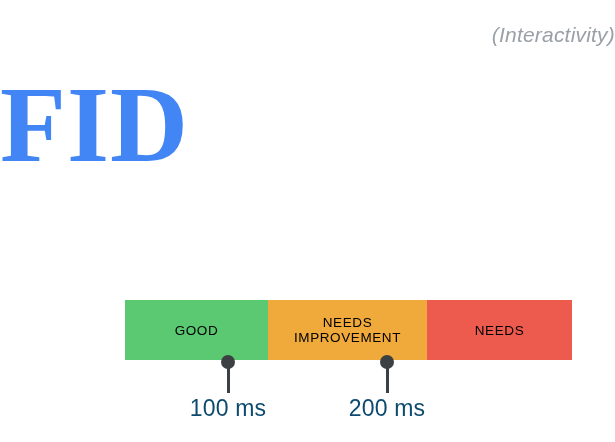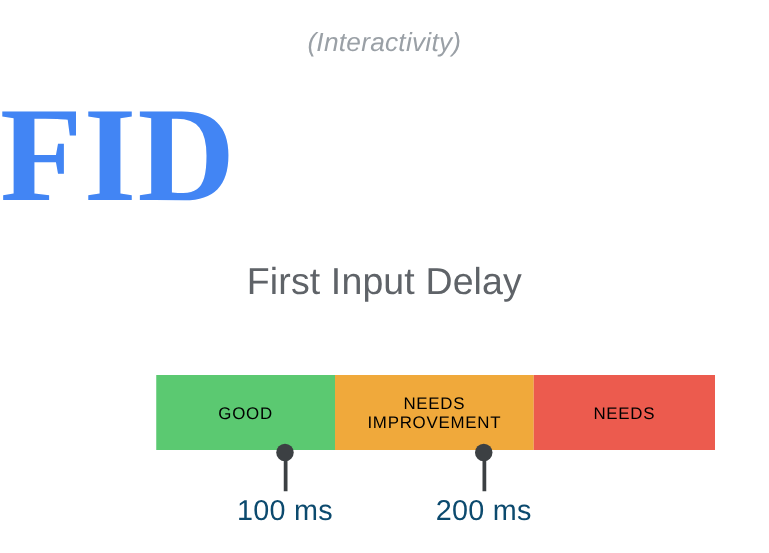--- a/index.html
+++ b/index.html
@@ -19,21 +19,21 @@
     height: 442px;
     background: #ffffff;
   }
 
   
   .category {
     position: absolute;
     top: 23px;
     left: 0;
     width: 615px;
-    text-align: center;
+    text-align: right;
     font-size: 21px;
     font-style: italic;
     color: #9aa0a6;
     letter-spacing: 0.2px;
   }
   .metric-abbr {
     position: absolute;
     top: 62px;
     left: 0;
     width: 615px;
@@ -121,21 +121,20 @@
 </style>
 </head>
 <body>
 
 <div class="canvas">
 
   <div class="category">(Interactivity)</div>
 
   <div class="metric-abbr">FID</div>
 
-  <div class="metric-name">First Input Delay</div>
 
   <div class="bar">
     <div class="segment good">
       <span class="segment-label">GOOD</span>
     </div>
     <div class="segment needs">
       <span class="segment-label">NEEDS
 IMPROVEMENT</span>
     </div>
     <div class="segment poor">

